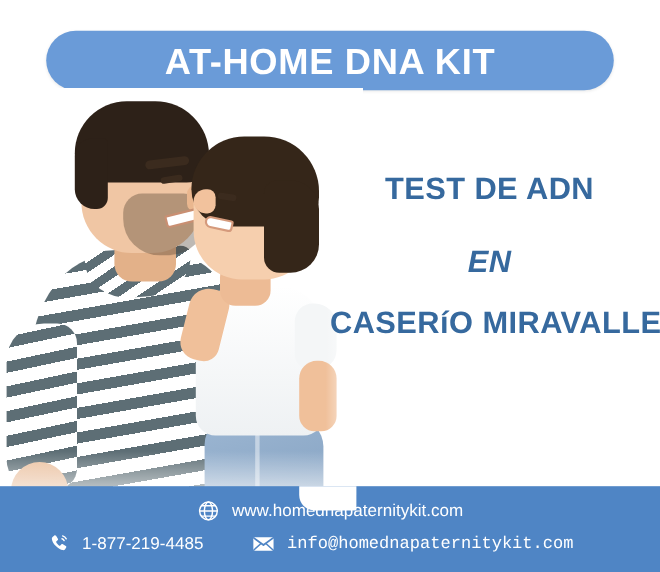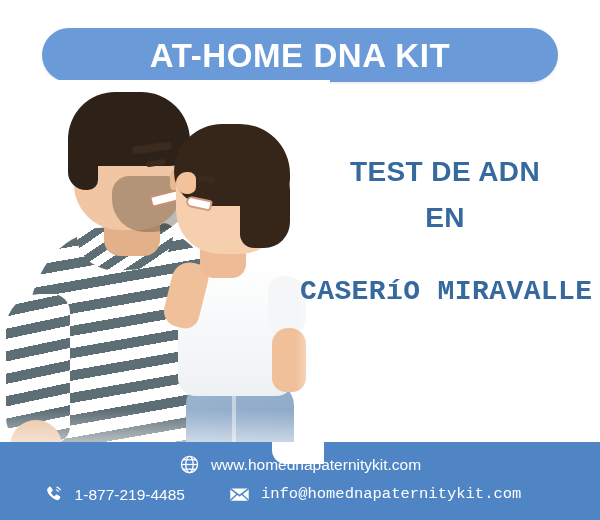--- a/index.html
+++ b/index.html
@@ -247,22 +247,22 @@
     text-align:center;
     color:#36699e;
   }
   .headline-line {
     font-size:28px;
     font-weight:bold;
     letter-spacing:0.4px;
     line-height:1;
     white-space:nowrap;
   }
-  #headline-line-2 { margin-top:18px; }
-  #headline-line-3 { margin-top:46px;font-family:Liberation Mono, monospace; }
+  #headline-line-2 { margin-top:38px;font-style:italic; }
+  #headline-line-3 { margin-top:28px; }
 
   
   #footer {
     position:absolute;
     left:0px; top:442px;
     width:600px; height:78px;
     background:#4f85c5;
   }
   
   #footer-notch {

